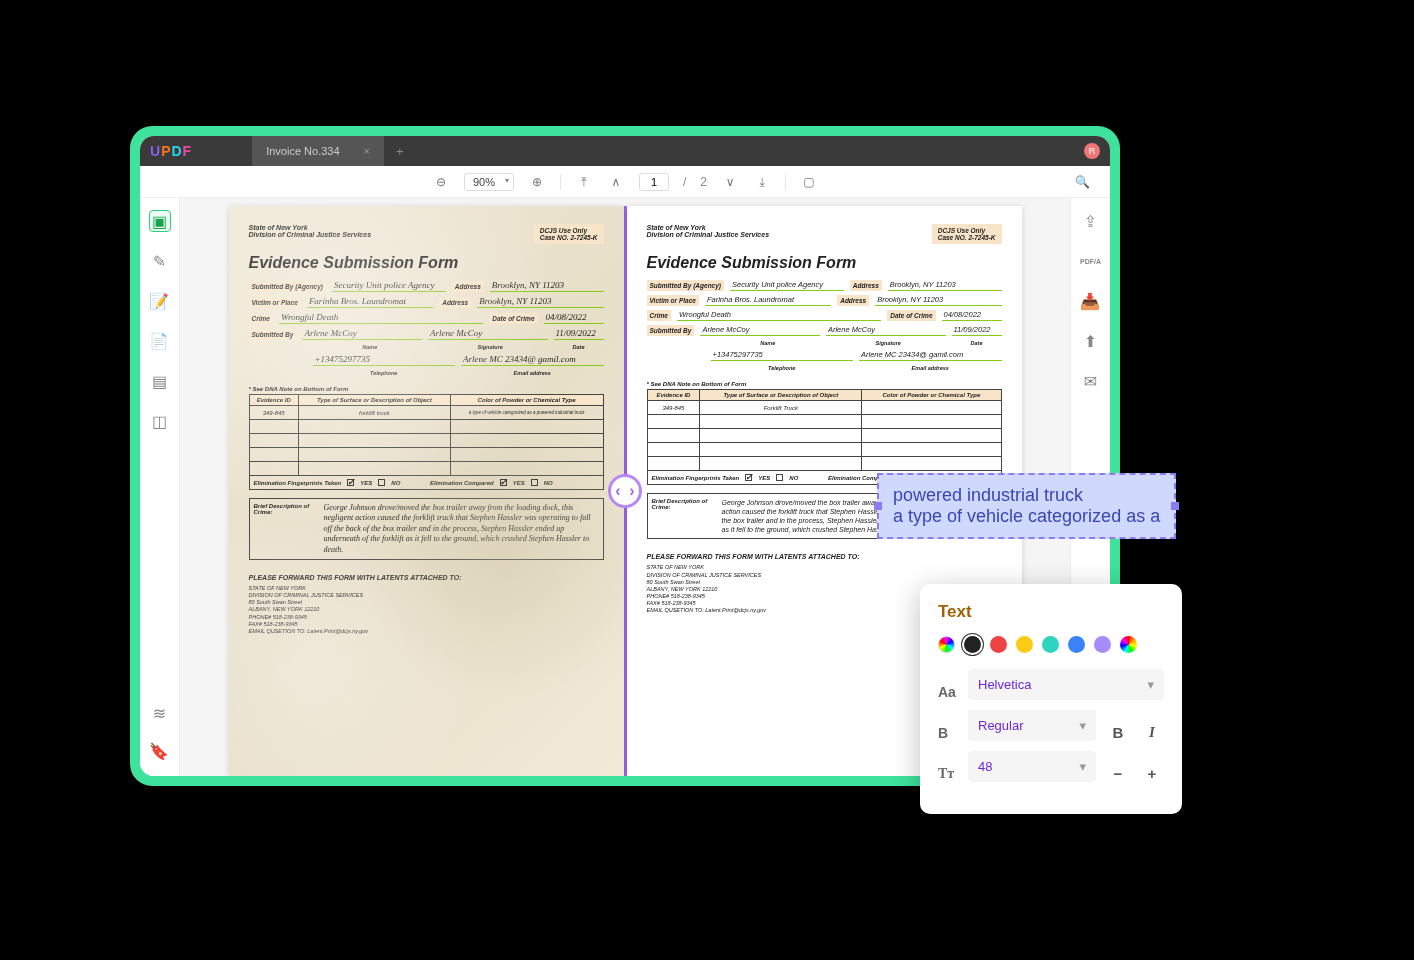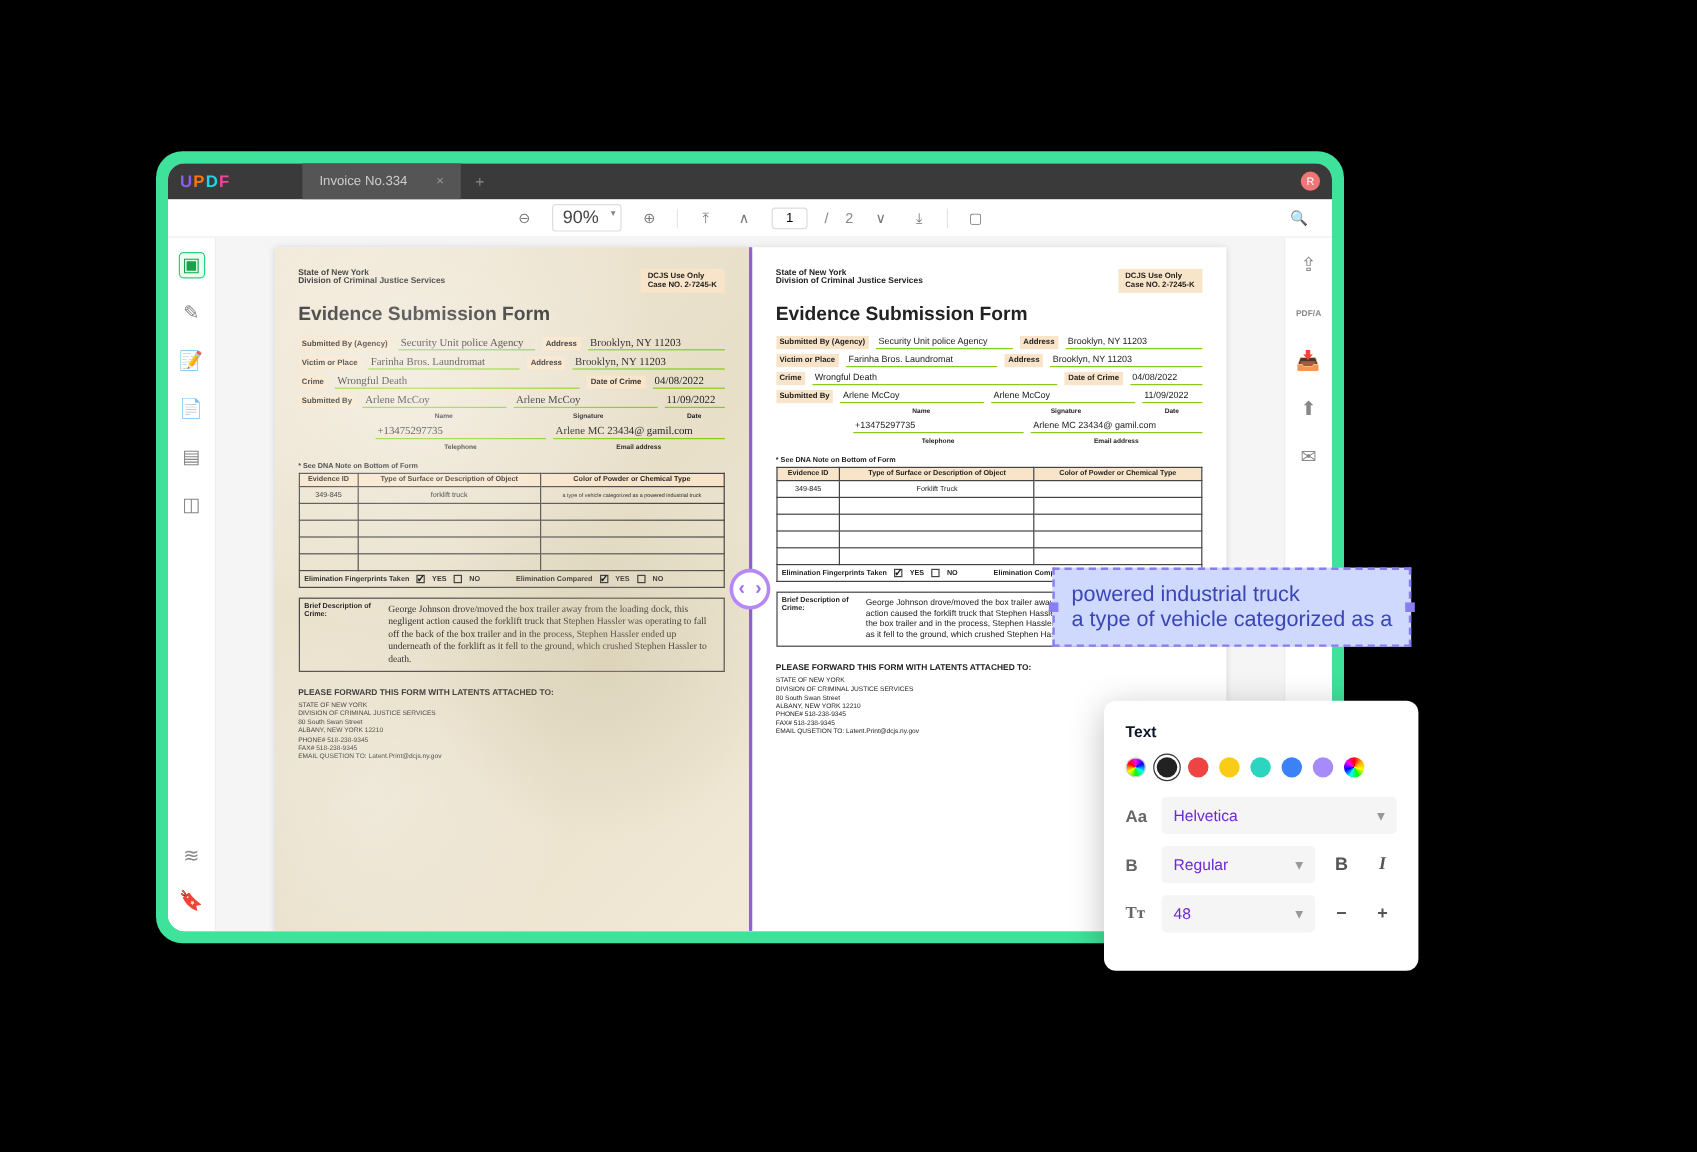--- a/index.html
+++ b/index.html
@@ -8,35 +8,35 @@
 .window { width: 100%; height: 100%; background: #fff; border-radius: 14px; overflow: hidden; display: flex; flex-direction: column; }
 .titlebar { height: 30px; background: #3a3a3a; display: flex; align-items: center; padding: 0 10px; }
 .logo { font-size: 14px; font-weight: 800; letter-spacing: 1px; }
 .logo .u{ color:#8b5cf6 } .logo .p{ color:#f97316 } .logo .d{ color:#22d3ee } .logo .f{ color:#ec4899 }
 .tab { margin-left: 60px; background: #555; height: 30px; display: flex; align-items: center; padding: 0 14px; color: #ccc; font-size: 11px; gap: 24px; justify-content: center; }
 .tab-x { color: #999; cursor: pointer; }
 .newtab { color: #888; margin-left: 12px; font-size: 13px; }
 .avatar { margin-left: auto; width: 16px; height: 16px; background: #f07575; border-radius: 50%; color: #fff; font-size: 9px; display: flex; align-items: center; justify-content: center; }
 .topbar { height: 32px; border-bottom: 1px solid #eee; display: flex; align-items: center; justify-content: center; gap: 14px; color: #888; font-size: 12px; position: relative; }
 .tbtn { width: 18px; height: 18px; display: flex; align-items: center; justify-content: center; cursor: pointer; color: #777; }
-.zoom { border: 1px solid #ddd; border-radius: 3px; padding: 2px 18px 2px 8px; position: relative; font-size: 15px; color: #444; }
+.zoom { border: 1px solid #ddd; border-radius: 3px; padding: 2px 18px 2px 8px; position: relative; font-size: 11px; color: #444; }
 .zoom::after { content: "▾"; position: absolute; right: 4px; top: 2px; font-size: 8px; color: #888; }
 .pageinput { width: 30px; border: 1px solid #ddd; border-radius: 3px; text-align: center; font-size: 11px; padding: 2px; }
 .divider { width: 1px; height: 16px; background: #e5e5e5; }
 .search-top { position: absolute; right: 18px; }
 .mainrow { flex: 1; display: flex; background: #fafafa; }
 .leftbar, .rightbar { width: 40px; background: #fff; display: flex; flex-direction: column; align-items: center; padding-top: 12px; gap: 18px; }
 .leftbar { border-right: 1px solid #eee; }
 .rightbar { border-left: 1px solid #eee; }
 .sicon { width: 22px; height: 22px; display: flex; align-items: center; justify-content: center; color: #888; cursor: pointer; border-radius: 4px; }
 .sicon.active { background: #e9fdf2; border: 1px solid #2ecf7a; color: #16a34a; }
 .lb-bottom { margin-top: auto; margin-bottom: 14px; display: flex; flex-direction: column; gap: 16px; }
 .canvas { flex: 1; position: relative; display: flex; justify-content: center; align-items: flex-start; background: #f5f5f5; overflow: hidden; }
 .pagewrap { display: flex; gap: 0; position: relative; margin-top: 8px; }
-.page { width: 395px; height: 570px; background: #fff; box-shadow: 0 1px 6px rgba(0,0,0,0.15); font-size: 8px; color: #222; padding: 18px 20px; }
+.page { width: 395px; height: 570px; background: #fff; box-shadow: 0 1px 6px rgba(0,0,0,0.15); font-size: 8px; color: #222; padding: 18px 20px; font-style: italic; }
 .page.scan { background: linear-gradient(135deg,#f1e8d6,#e8dfc9,#f2e9d7); position: relative; }
 .page.scan::before { content:""; position:absolute; inset:0; background: radial-gradient(circle at 30% 20%, rgba(255,255,255,0.4), transparent 40%), radial-gradient(circle at 70% 60%, rgba(200,190,160,0.4), transparent 35%), radial-gradient(circle at 20% 80%, rgba(255,255,255,0.3), transparent 30%); pointer-events:none; }
 .ph { display: flex; justify-content: space-between; }
 .ph-l { font-size: 7px; font-weight: 700; }
 .ph-r { background: #f8e4c8; padding: 3px 6px; font-size: 6.5px; font-weight: 700; }
 .ftitle { font-size: 16px; font-weight: 800; margin: 10px 0 8px; }
 .row { display: flex; gap: 6px; align-items: flex-end; margin-bottom: 4px; }
 .lbl { background: #f8e4c8; padding: 2px 3px; font-size: 6.5px; font-weight: 700; white-space: nowrap; }
 .val { border-bottom: 1px solid #84cc16; flex: 1; font-size: 7.5px; padding: 0 2px 1px; white-space: nowrap; overflow: hidden; }
 .scan .val { font-family: 'Brush Script MT', cursive; font-size: 9px; }
@@ -56,25 +56,25 @@
 .scan .desc-r { font-family: 'Brush Script MT', cursive; font-size: 8px; }
 .fwd { font-size: 7px; font-weight: 700; margin-top: 14px; }
 .addr { font-size: 5.5px; margin-top: 4px; line-height: 1.3; }
 .vdiv { width: 3px; background: #a168f5; }
 .slider { position: absolute; left: 50%; top: 50%; transform: translate(-50%,-50%); width: 34px; height: 34px; background: #fff; border: 3px solid #b688f7; border-radius: 50%; display: flex; align-items: center; justify-content: space-around; color: #a168f5; font-weight: 900; z-index: 5; }
 .editbox { position: absolute; left: 877px; top: 473px; background: #cfd9fe; border: 2px dashed #8a7cf5; padding: 10px 14px; font-size: 18px; color: #3a46b5; z-index: 20; }
 .editbox .handle { position: absolute; width: 8px; height: 8px; background: #8a7cf5; }
 .editbox .hL { left: -5px; top: 50%; transform: translateY(-50%); }
 .editbox .hR { right: -5px; top: 50%; transform: translateY(-50%); }
 .popup { position: absolute; left: 920px; top: 584px; width: 262px; background: #fff; border-radius: 10px; box-shadow: 0 6px 28px rgba(0,0,0,0.25); padding: 18px 18px 22px; z-index: 30; }
-.popup h3 { font-size: 13px; font-weight: 600; color: #0f172a; margin-bottom: 14px; }
+.popup h3 { font-size: 17px; font-weight: 600; color: #a16207; margin-bottom: 14px; }
 .swatches { display: flex; gap: 9px; align-items: center; margin-bottom: 16px; }
 .sw { width: 17px; height: 17px; border-radius: 50%; cursor: pointer; }
 .sw.ring { box-shadow: 0 0 0 2px #fff, 0 0 0 3px #333; }
-.prow { display: flex; align-items: center; gap: 10px; margin-bottom: 10px; }
+.prow { display: flex; align-items: flex-end; gap: 10px; margin-bottom: 10px; }
 .prow-l { width: 20px; color: #666; font-size: 14px; font-weight: 700; }
 .sel { flex: 1; background: #f5f5f5; border-radius: 4px; padding: 8px 10px; font-size: 13px; color: #6d28d9; position: relative; }
 .sel::after { content: "▾"; position: absolute; right: 10px; color: #999; }
 .prow .btn { width: 24px; text-align: center; font-size: 15px; font-weight: 800; color: #555; cursor: pointer; }
 </style>
 </head>
 <body>
 
 <div class="frame">
 <div class="window">

